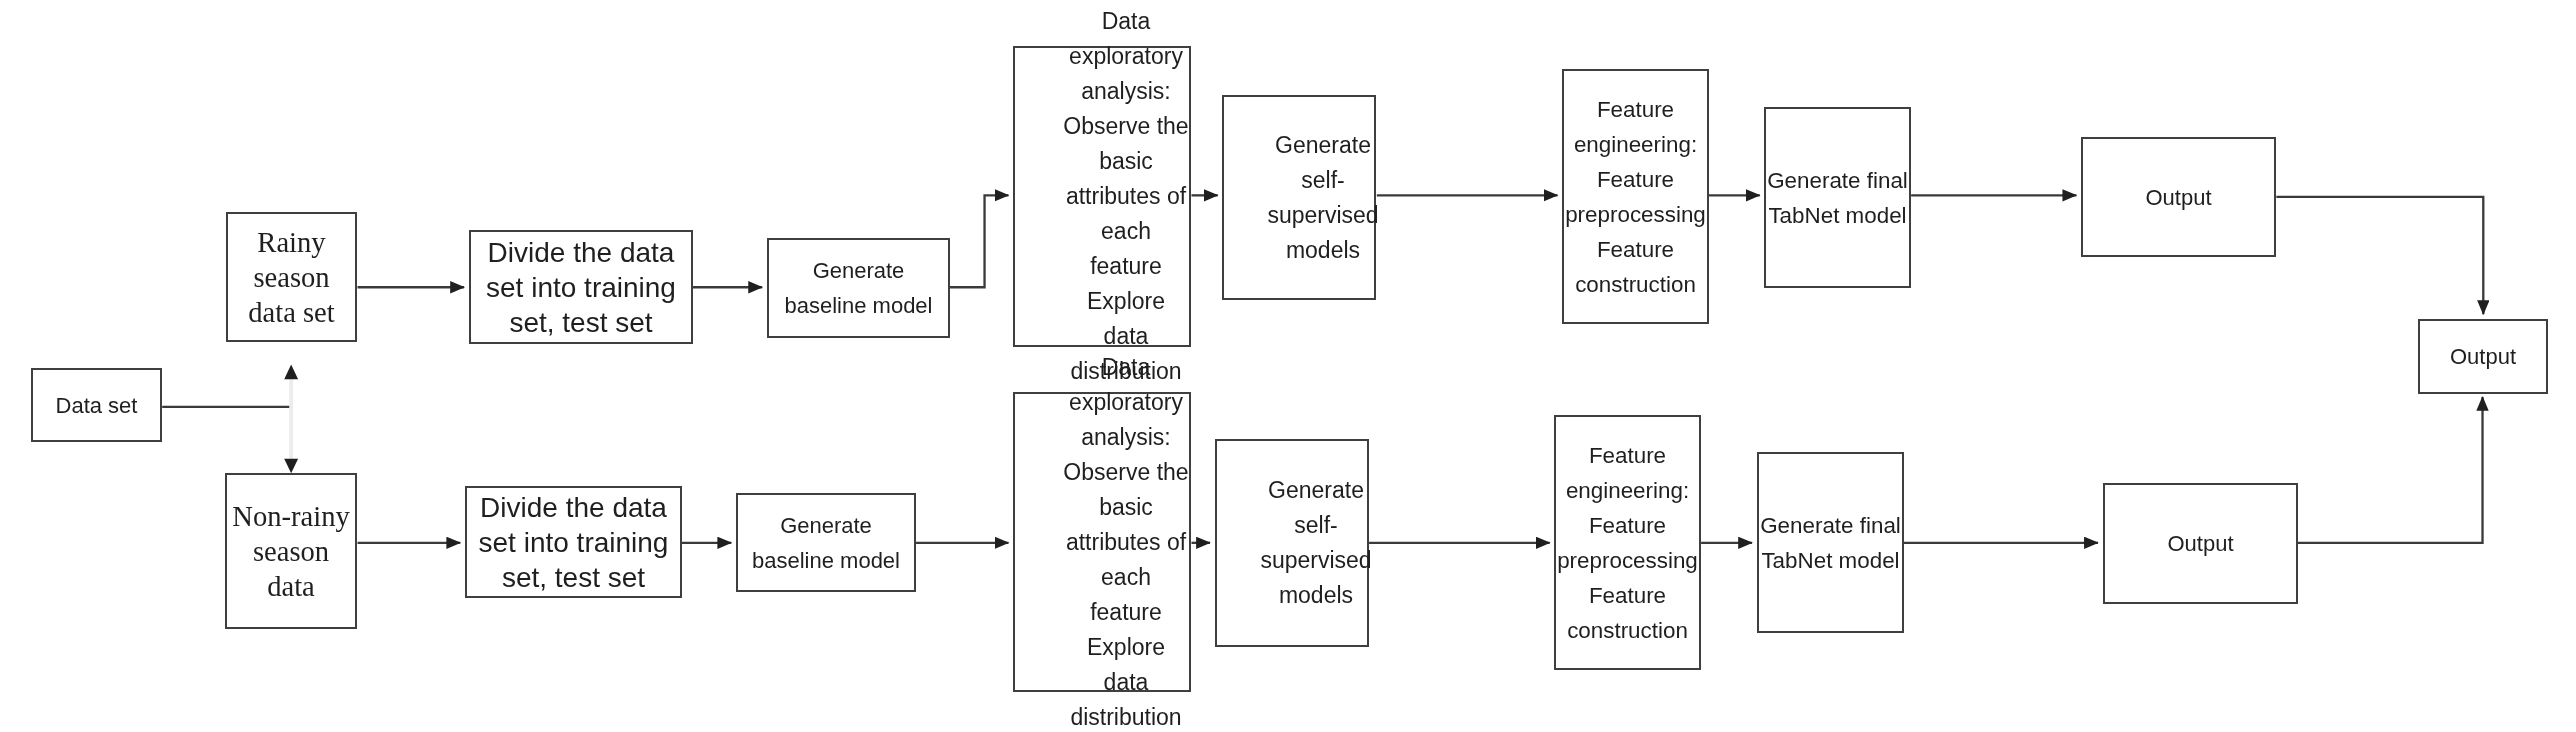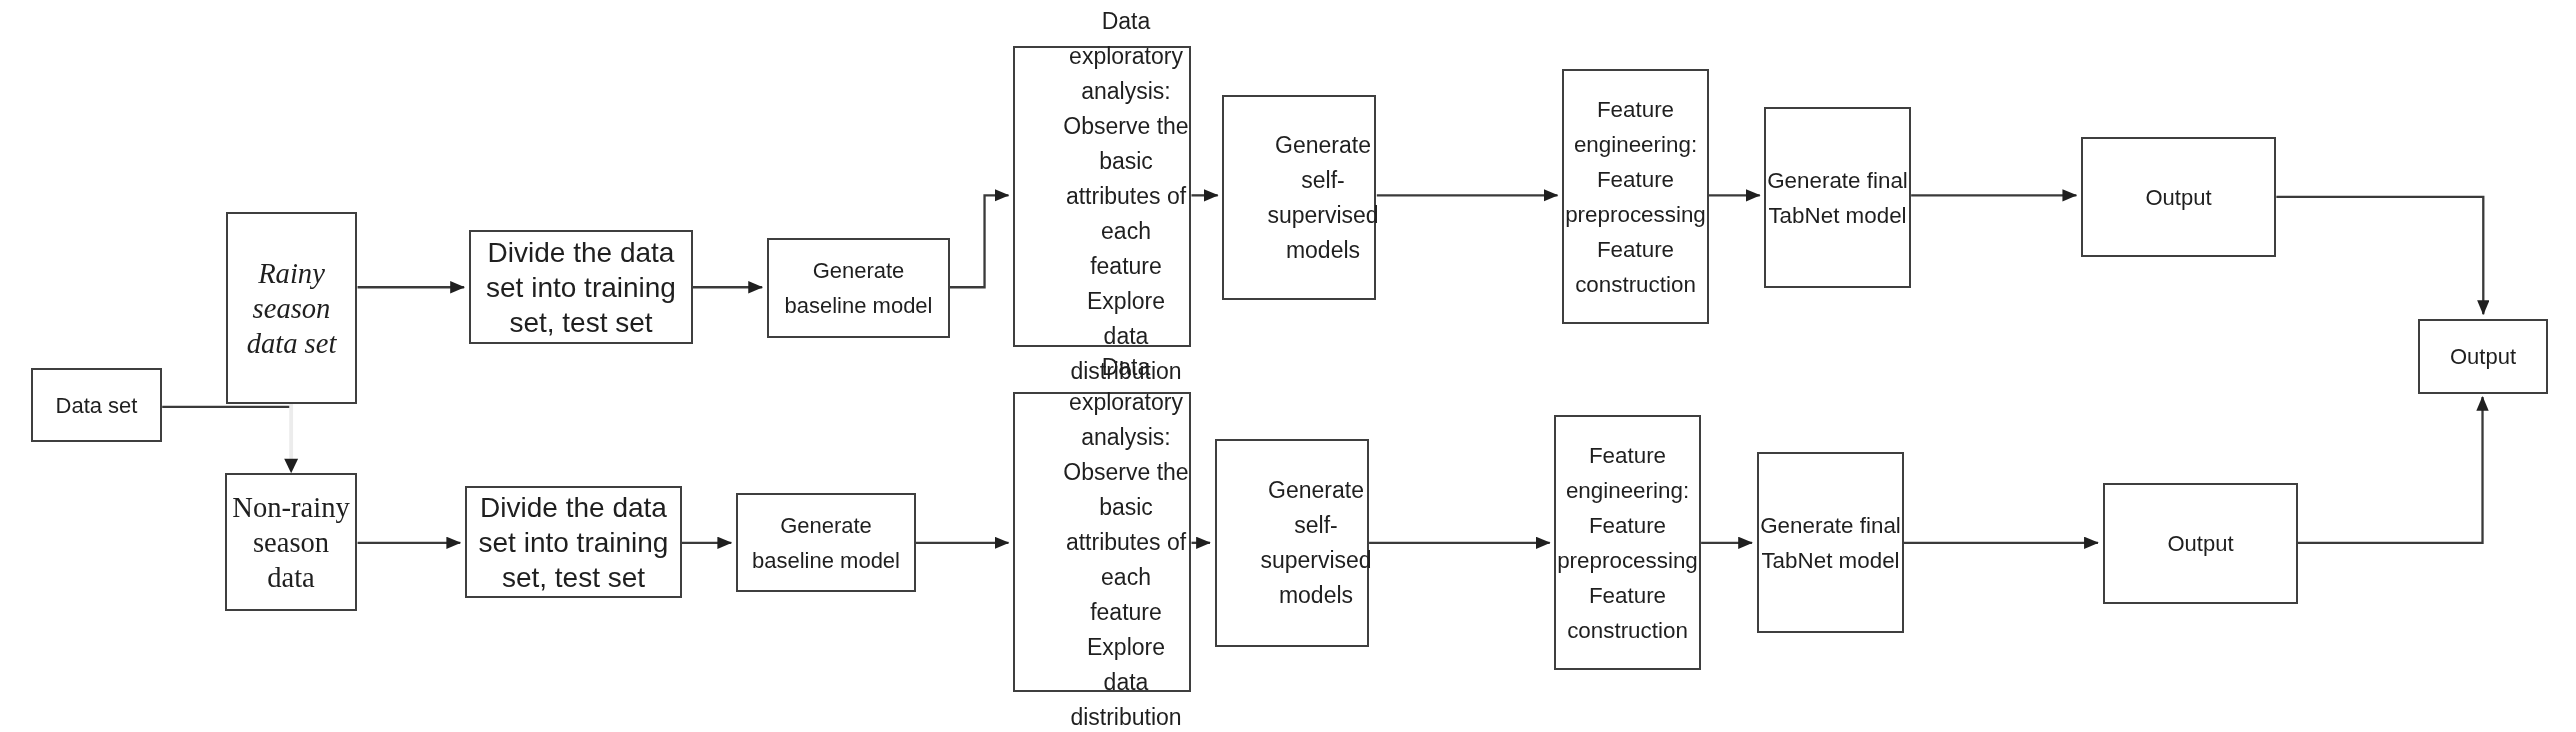--- a/index.html
+++ b/index.html
@@ -79,27 +79,27 @@
     <path d="M1773,703 H2007" stroke="#3a3a3a" stroke-width="3" fill="none" marker-end="url(#arrow)"></path>
     <path d="M2203,703 H2269" stroke="#3a3a3a" stroke-width="3" fill="none" marker-end="url(#arrow)"></path>
     <path d="M2465,703 H2717" stroke="#3a3a3a" stroke-width="3" fill="none" marker-end="url(#arrow)"></path>
     <path d="M2975,703 H3215 V514" stroke="#3a3a3a" stroke-width="3" fill="none" marker-end="url(#arrow)"></path>
   </svg>
 
   <div class="node sans-md" style="left:31px; top:368px; width:131px; height:74px;">
     <span class="label">Data set</span>
   </div>
 
-  <div class="node serif-node" style="left:226px; top:212px; width:131px; height:192px;font-style:italic;">
+  <div class="node serif-node" style="left:226px; top:212px; width:131px; height:130px;">
     <span class="label">Rainy
 season
 data set</span>
   </div>
 
-  <div class="node serif-node" style="left:225px; top:473px; width:132px; height:138px;">
+  <div class="node serif-node" style="left:225px; top:473px; width:132px; height:156px;">
     <span class="label">Non-rainy
 season
 data</span>
   </div>
 
   <div class="node sans-lg" style="left:469px; top:230px; width:224px; height:114px;">
     <span class="label">Divide the data
 set into training
 set, test set</span>
   </div>

